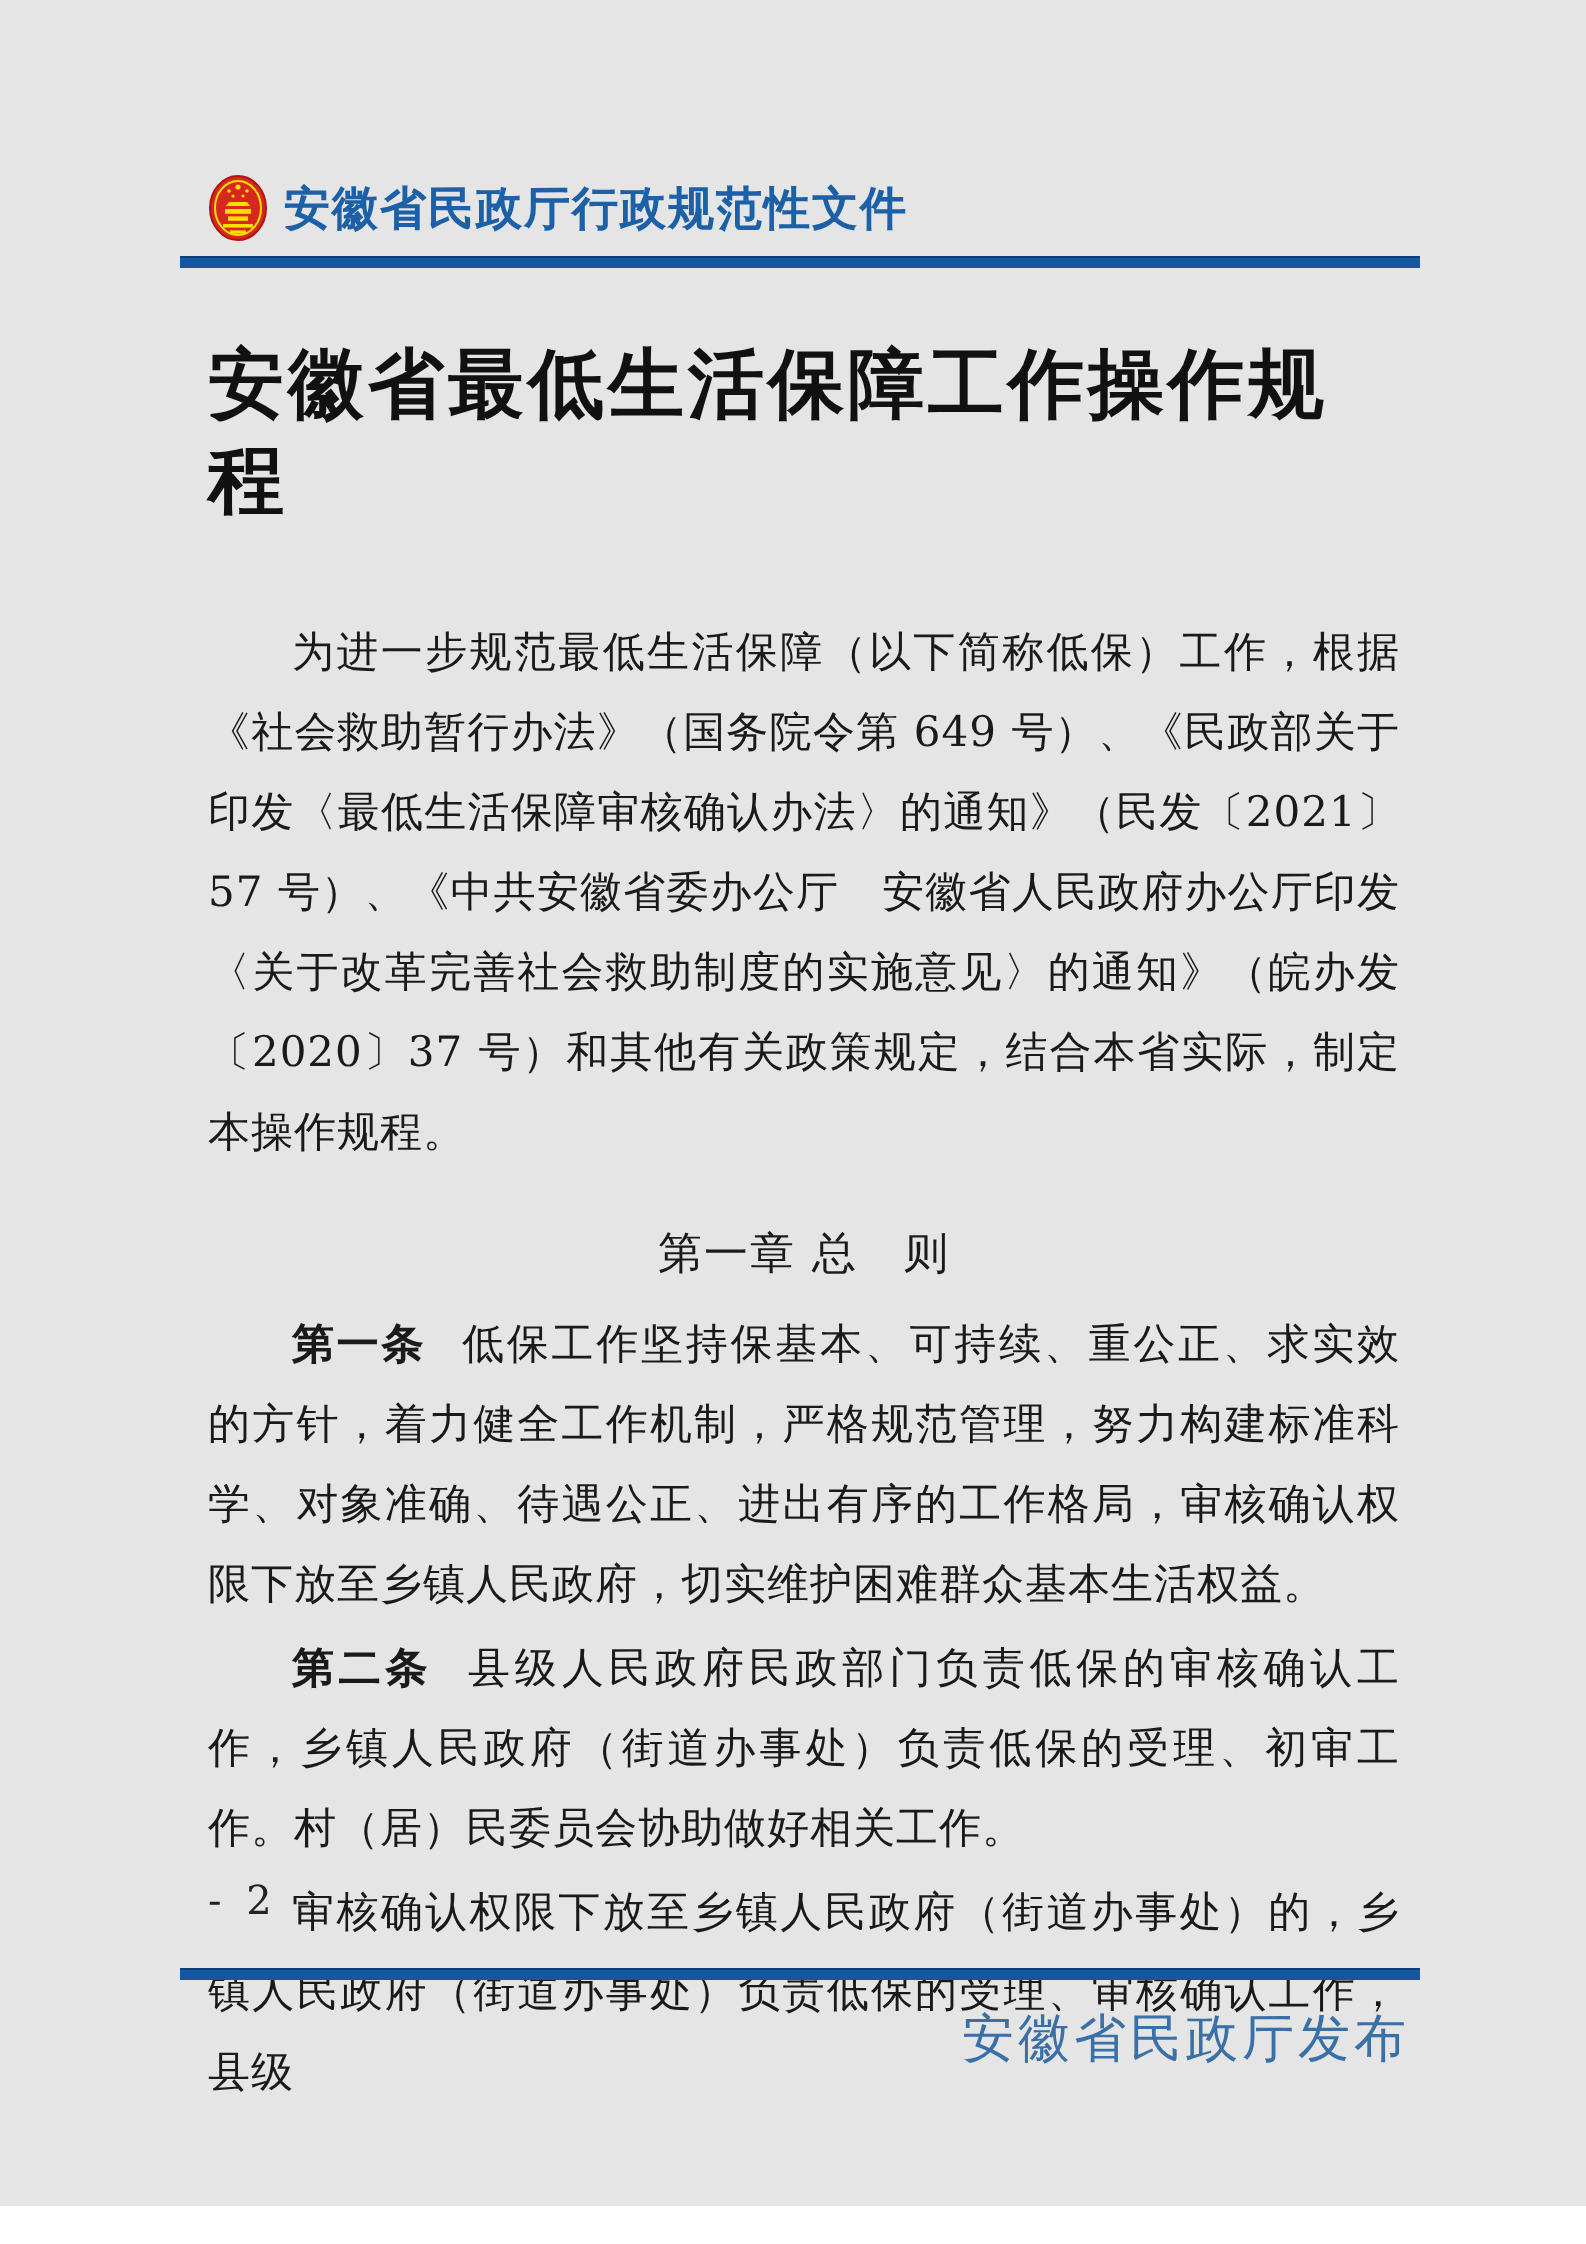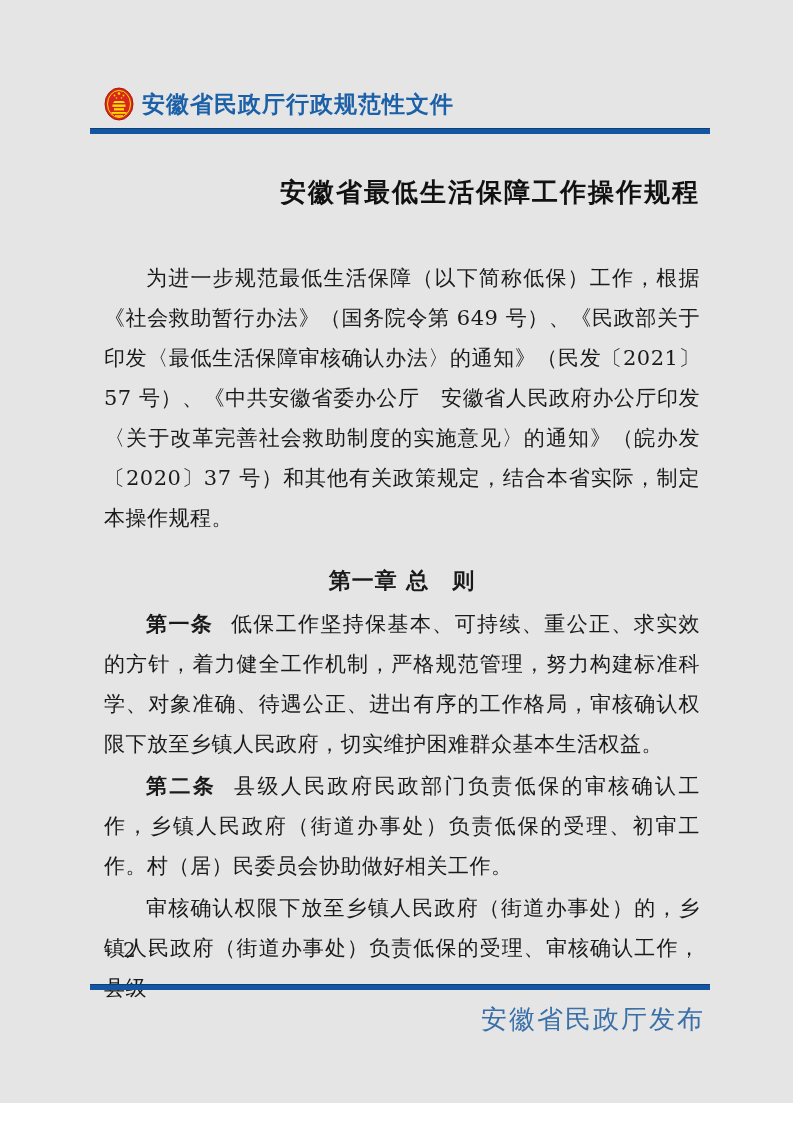--- a/index.html
+++ b/index.html
@@ -45,40 +45,40 @@
   
   .content {
     position: absolute;
     top: 162px;
     left: 104px;
     width: 596px;
   }
   .doc-title {
     margin: 0;
     padding-top: 6px;
-    font-size: 26px;
+    font-size: 38px;
     font-weight: bold;
-    text-align: right;
+    text-align: left;
     letter-spacing: 2px;
     line-height: 48px;
     color: #111;
   }
   .para {
     margin: 0;
     font-size: 21px;
     line-height: 40px;
     text-align: justify;
     text-indent: 2em;
     letter-spacing: 0.5px;
   }
   .intro { margin-top: 42px; }
   .chapter {
     margin: 22px 0 4px 0;
     font-size: 22px;
-    font-weight: bold;
+    font-weight: normal;
     text-align: center;
     line-height: 40px;
     letter-spacing: 1px;
   }
   .article { margin-top: 2px; }
   .article-label {
     font-weight: bold;
     margin-right: 0.85em;
   }
   

